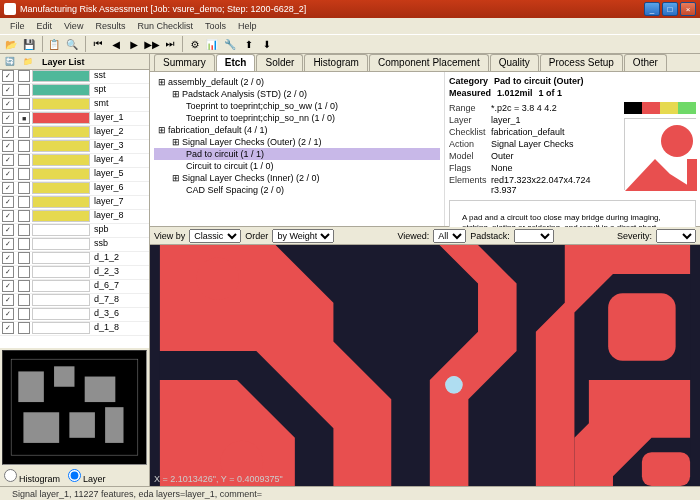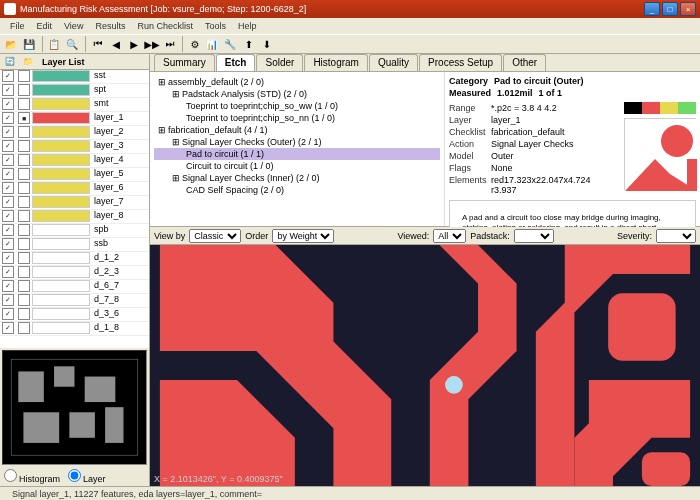--- a/index.html
+++ b/index.html
@@ -241,20 +241,21 @@
       <label><input type="radio" name="pm" checked="" style=""><span>Layer</span></label>
     </div>
   </div>
 
   <div class="rightpanel">
     <div class="tabs" id="tabs">
         <div class="tab">Summary</div>
         <div class="tab active">Etch</div>
         <div class="tab">Solder</div>
         <div class="tab">Histogram</div>
+        <div class="tab">Component Placement</div>
         <div class="tab">Quality</div>
         <div class="tab">Process Setup</div>
         <div class="tab">Other</div>
       </div>
     <div class="results-area">
       <div class="tree" id="tree">
           <div class="tree-item l1">⊞ assembly_default (2 / 0)</div>
           <div class="tree-item l2">⊞ Padstack Analysis (STD) (2 / 0)</div>
           <div class="tree-item l3">Toeprint to toeprint;chip_so_ww (1 / 0)</div>
           <div class="tree-item l3">Toeprint to toeprint;chip_so_nn (1 / 0)</div>

